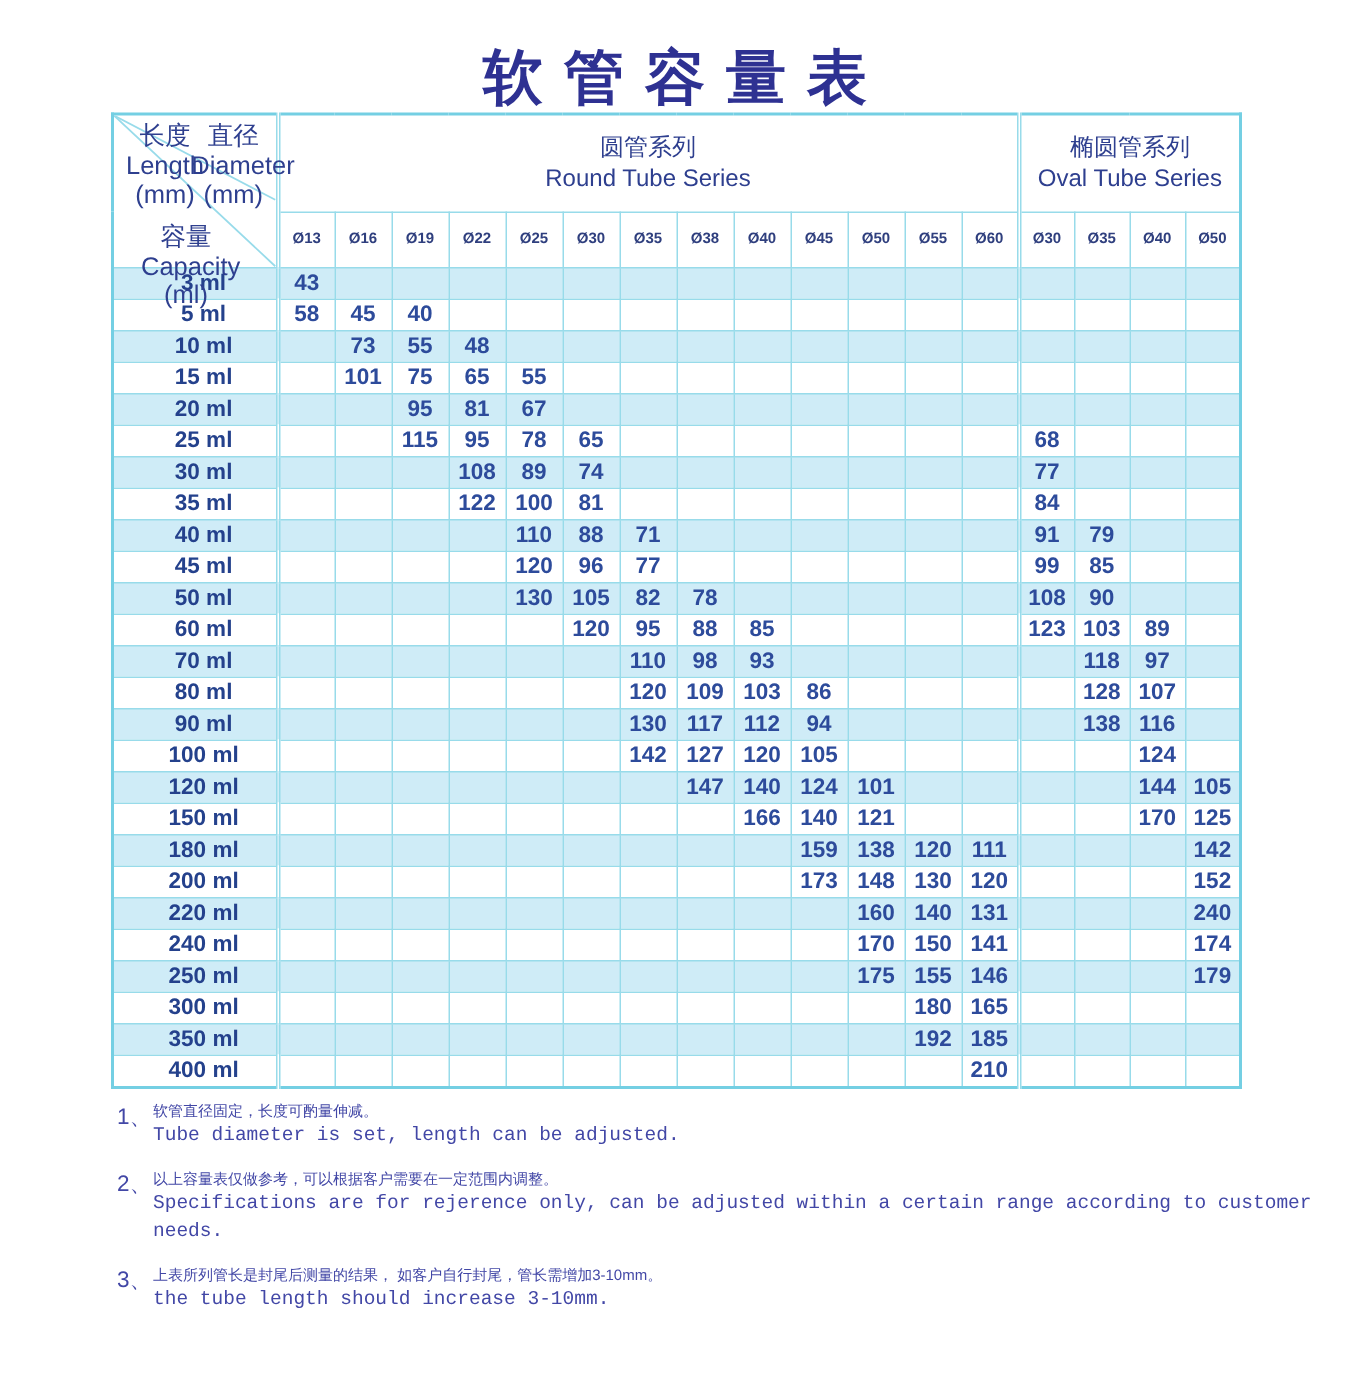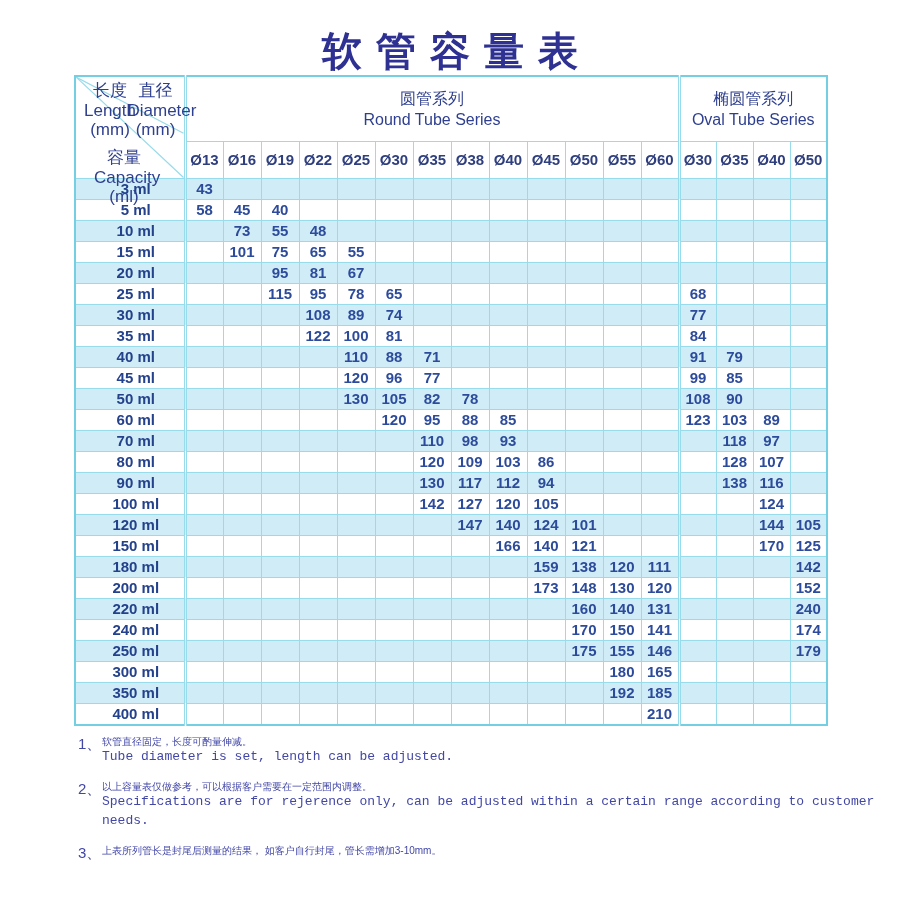--- a/index.html
+++ b/index.html
@@ -17,21 +17,21 @@
     border-collapse:collapse; table-layout:fixed;
     border:2px solid #74cfe3;
   }
   table.cap th, table.cap td { border:1px solid #98dbea; padding:0; }
   .sep { border-left:3px double #98dbea !important; }
   th.corner { width:110px; height:102px; position:relative; background:#fff; }
   th.group { height:64px; background:#fff; font-weight:normal; }
   th.group .gzh { font-size:16px; color:#2e3f8f; line-height:1.35; }
   th.group .gen { font-size:16px; color:#2e3f8f; line-height:1.2; }
   tr.dia th {
-    height:36px; background:#fff; font-size:15px; font-weight:bold;
+    height:36px; background:#fff; font-size:10px; font-weight:bold;
     color:#2f3f7e; text-align:center;
   }
   tbody th.rowlabel {
     font-size:15px; font-weight:bold; color:#24418c; text-align:center; height:20px;padding-left:12px;
   }
   tbody td {
     height:20px; font-size:15px; font-weight:bold; color:#2d4b9b;
     text-align:center; line-height:20px;
   }
   tbody tr:nth-child(odd) { background:#cfecf7; }
@@ -650,16 +650,17 @@
       </div>
       <div class="note">
         <span class="num">2、</span>
         <div class="zh">以上容量表仅做参考，可以根据客户需要在一定范围内调整。</div>
         <div class="en-line">Specifications are for rejerence only, can be adjusted within a certain range according to customer</div>
         <div class="en-line">needs.</div>
       </div>
       <div class="note">
         <span class="num">3、</span>
         <div class="zh">上表所列管长是封尾后测量的结果， 如客户自行封尾，管长需增加3-10mm。</div>
+        <div class="en-line">the tube length should increase 3-10mm.</div>
       </div>
     </div>
 
 </div>
 
 </body></html>

